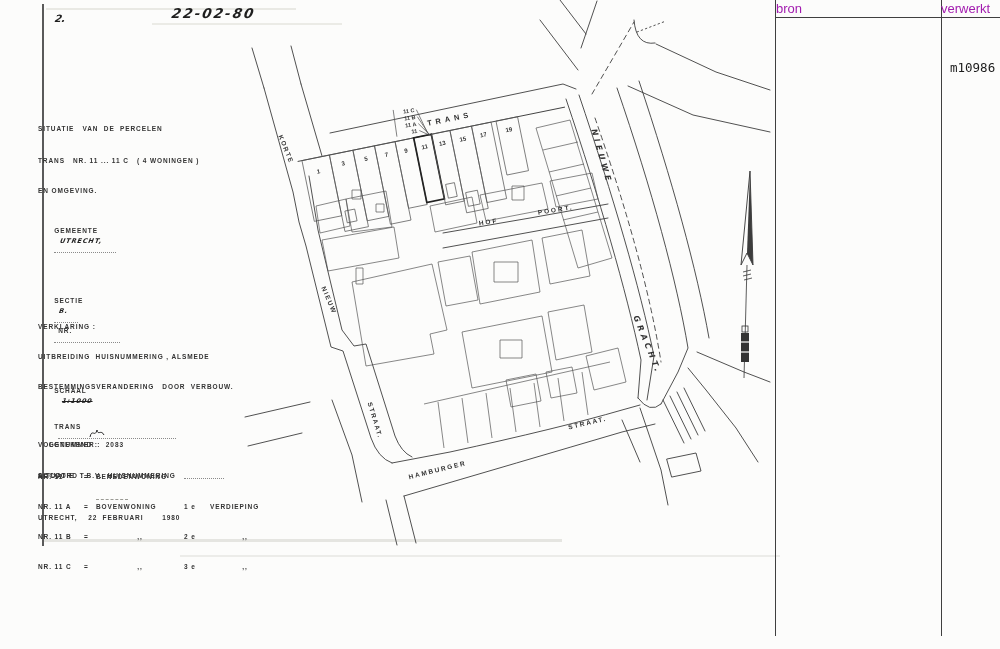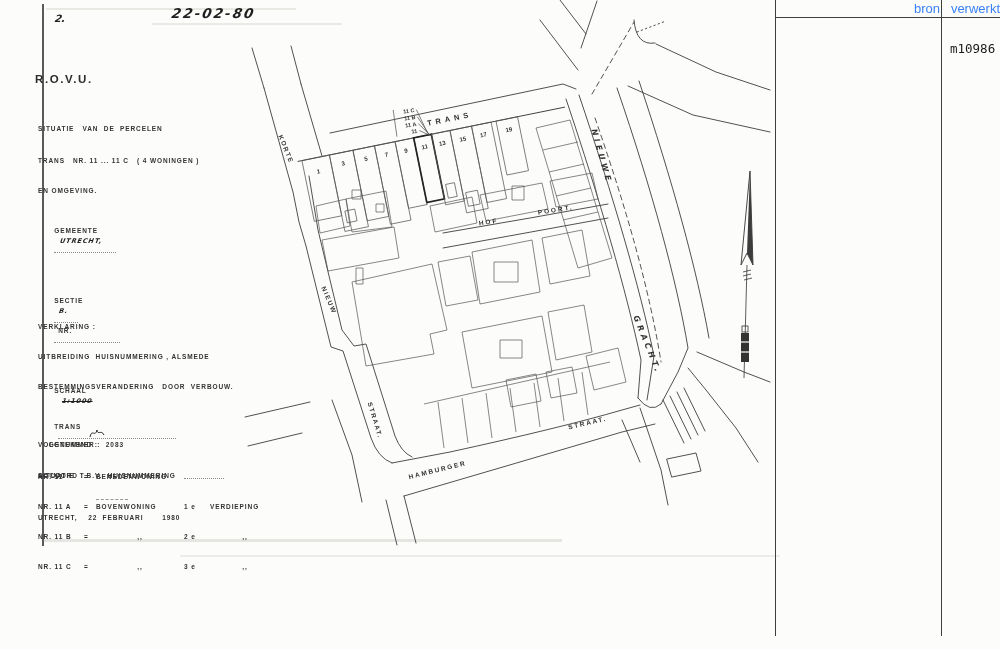--- a/index.html
+++ b/index.html
@@ -11,21 +11,21 @@
   .letterhead{font-weight:700;color:#2c2c2c;font-size:11.5px;letter-spacing:1.6px;line-height:14px;white-space:pre;}
   .hand{font-family:"DejaVu Sans",sans-serif;font-style:italic;font-weight:600;color:#1f1f1f;
         display:inline-block;transform:skewX(-10deg);}
   .strike{text-decoration:line-through;}
   .dotline{display:inline-block;border-bottom:1px dotted #8a8a8a;height:6px;vertical-align:baseline;}
   .vrow{display:flex;align-items:baseline;}
   .vrow .c1{width:46px;}.vrow .c2{width:12px;}.vrow .c3{width:88px;}.vrow .c4{width:26px;}.vrow .c5{width:70px;}
   .ctr{text-align:center;}
   
   .vline{position:absolute;top:0;width:1.4px;background:#3f3f3f;}
-  .ledger-head{font-size:13px;color:#3b82f6;text-align:right;}
+  .ledger-head{font-size:13px;color:#a21caf;text-align:left;}
   .mono{font-family:"DejaVu Sans Mono",monospace;font-size:12.5px;color:#1b1b1b;line-height:16px;white-space:pre;}
   .smudge{position:absolute;background:#d9d9d2;}
   
   .ln{fill:none;stroke:#3d3d3d;stroke-width:.9;stroke-linejoin:round;stroke-linecap:round;}
   .thin{fill:none;stroke:#555;stroke-width:.7;stroke-linejoin:round;}
   .mtxt{font-family:"Liberation Sans",sans-serif;font-weight:700;fill:#333;}
   .mit{font-family:"DejaVu Sans",sans-serif;font-style:italic;font-weight:700;fill:#333;}
   .dash{stroke-dasharray:5 4;}
   .dots{stroke-dasharray:1.5 3;}
 </style>
@@ -38,21 +38,20 @@
   <div class="smudge abs" style="left:152px;top:23px;width:190px;height:1.5px;opacity:.5;"></div>
   <div class="smudge abs" style="left:42px;top:539px;width:520px;height:3px;opacity:.65;"></div>
   <div class="smudge abs" style="left:180px;top:555px;width:600px;height:2px;opacity:.45;"></div>
 
   <div class="abs" style="left:42px;top:4px;width:1.6px;height:542px;background:#5a5a5a;"></div>
 
   <div class="abs hand" style="left:55px;top:13px;font-size:10px;">2.</div>
   <div class="abs hand" style="left:172px;top:5px;font-size:13.5px;letter-spacing:2px;">22-02-80</div>
 
   <div class="abs letterhead" style="left:35px;top:42px;">
-    <div style="margin-top:2px;">R.O.V.U.</div>
   </div>
 
   <div class="abs print" style="left:38px;top:104px;">
     <div>SITUATIE   VAN  DE  PERCELEN</div>
     <div style="margin-top:2px;">TRANS   NR. 11 ... 11 C   ( 4 WONINGEN )</div>
     <div>EN OMGEVING.</div>
     <div>
       <span>GEMEENTE</span>
       <span class="hand" style="margin-left:6px;">UTRECHT,</span>
       <span class="dotline" style="width:62px;"></span>
@@ -281,15 +280,15 @@
     </g>
   </svg>
 
   <div class="vline" style="left:775px;height:636px;"></div>
   <div class="vline" style="left:941px;height:636px;"></div>
   <div class="abs" style="left:775px;top:17px;width:225px;height:1.4px;background:#3f3f3f;"></div>
 
   <div class="abs ledger-head" style="left:776px;top:1px;width:164px;">bron</div>
   <div class="abs ledger-head" style="left:941px;top:1px;width:59px;">verwerkt</div>
 
-  <div class="abs mono" style="left:950px;top:41px;">m10986</div>
+  <div class="abs mono" style="left:950px;top:60px;">m10986</div>
 
 </div>
 
 </body></html>

